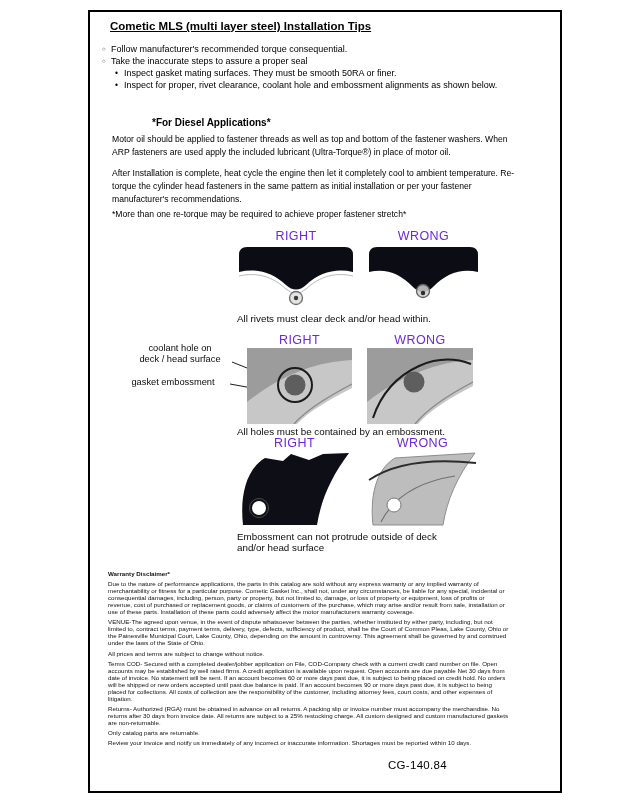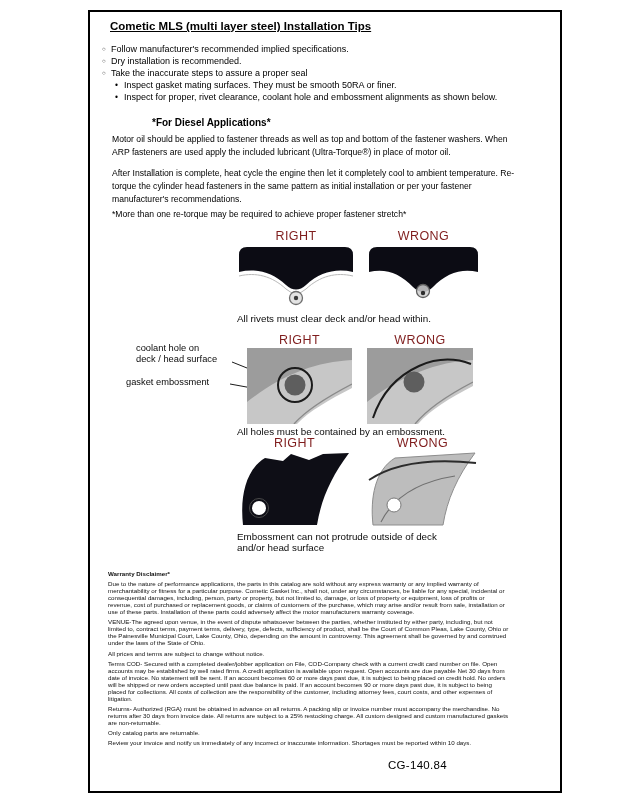--- a/index.html
+++ b/index.html
@@ -6,47 +6,43 @@
   .page{position:relative;width:618px;height:800px;background:#ffffff;font-family:"Liberation Sans",sans-serif;color:#000;overflow:hidden;}
   .frame{position:absolute;left:88px;top:10px;width:470px;height:779px;border:2px solid #000;}
   .title{position:absolute;left:110px;top:20px;font-size:11.5px;font-weight:bold;text-decoration:underline;white-space:nowrap;}
   .tips{position:absolute;left:102px;top:43px;font-size:9px;line-height:12px;}
   .tip{display:flex;align-items:flex-start;}
   .tip .mk{width:9px;font-size:6px;line-height:12px;flex:0 0 auto;}
   .tip.sub{margin-left:13px;}
   .tip.sub .mk{font-size:8.5px;}
   .diesel-h{position:absolute;left:112px;top:117px;font-size:10px;font-weight:bold;margin-left:40px;}
   .para{position:absolute;left:112px;width:412px;font-size:8.6px;line-height:13px;}
-  .hdr{position:absolute;font-size:12.5px;letter-spacing:0.4px;text-align:center;color:#7f1d1d;}
+  .hdr{position:absolute;font-size:12.5px;letter-spacing:0.4px;text-align:center;color:#6d28d9;}
   .dg{position:absolute;}
   .dg svg{display:block;width:100%;height:100%;}
   .cap{position:absolute;font-size:9.8px;line-height:11px;color:#0a0a0a;}
-  .ann{position:absolute;font-size:9.3px;line-height:10.5px;color:#0a0a0a;margin-left:8px;}
+  .ann{position:absolute;font-size:9.3px;line-height:10.5px;text-align:center;color:#0a0a0a;}
   .arrows{position:absolute;}
   .legal{position:absolute;left:108px;top:570px;width:402px;font-size:6.2px;line-height:7px;color:#101010;}
   .legal p{margin:0 0 3.2px 0;}
   .legal .lh{font-weight:bold;margin-bottom:3.2px;}
   .code{position:absolute;left:388px;top:759px;font-size:11.5px;letter-spacing:0.3px;}
 </style>
 </head>
 <body>
 
 <div class="page">
   <div class="frame"></div>
 
   <div class="title">Cometic MLS (multi layer steel) Installation Tips</div>
 
   <div class="tips">
     <div class="tip">
       <span class="mk">○</span>
-      <span>Follow manufacturer's recommended implied specifications.</span>
-    </div>
-    <div class="tip">
-      <span class="mk">○</span>
-      <span>Dry installation is recommended.</span>
+      <span>Follow manufacturer's recommended torque consequential.</span>
     </div>
     <div class="tip">
       <span class="mk">○</span>
       <span>Take the inaccurate steps to assure a proper seal</span>
     </div>
     <div class="tip sub">
       <span class="mk">•</span>
       <span>Inspect gasket mating surfaces.  They must be smooth 50RA or finer.</span>
     </div>
     <div class="tip sub">

